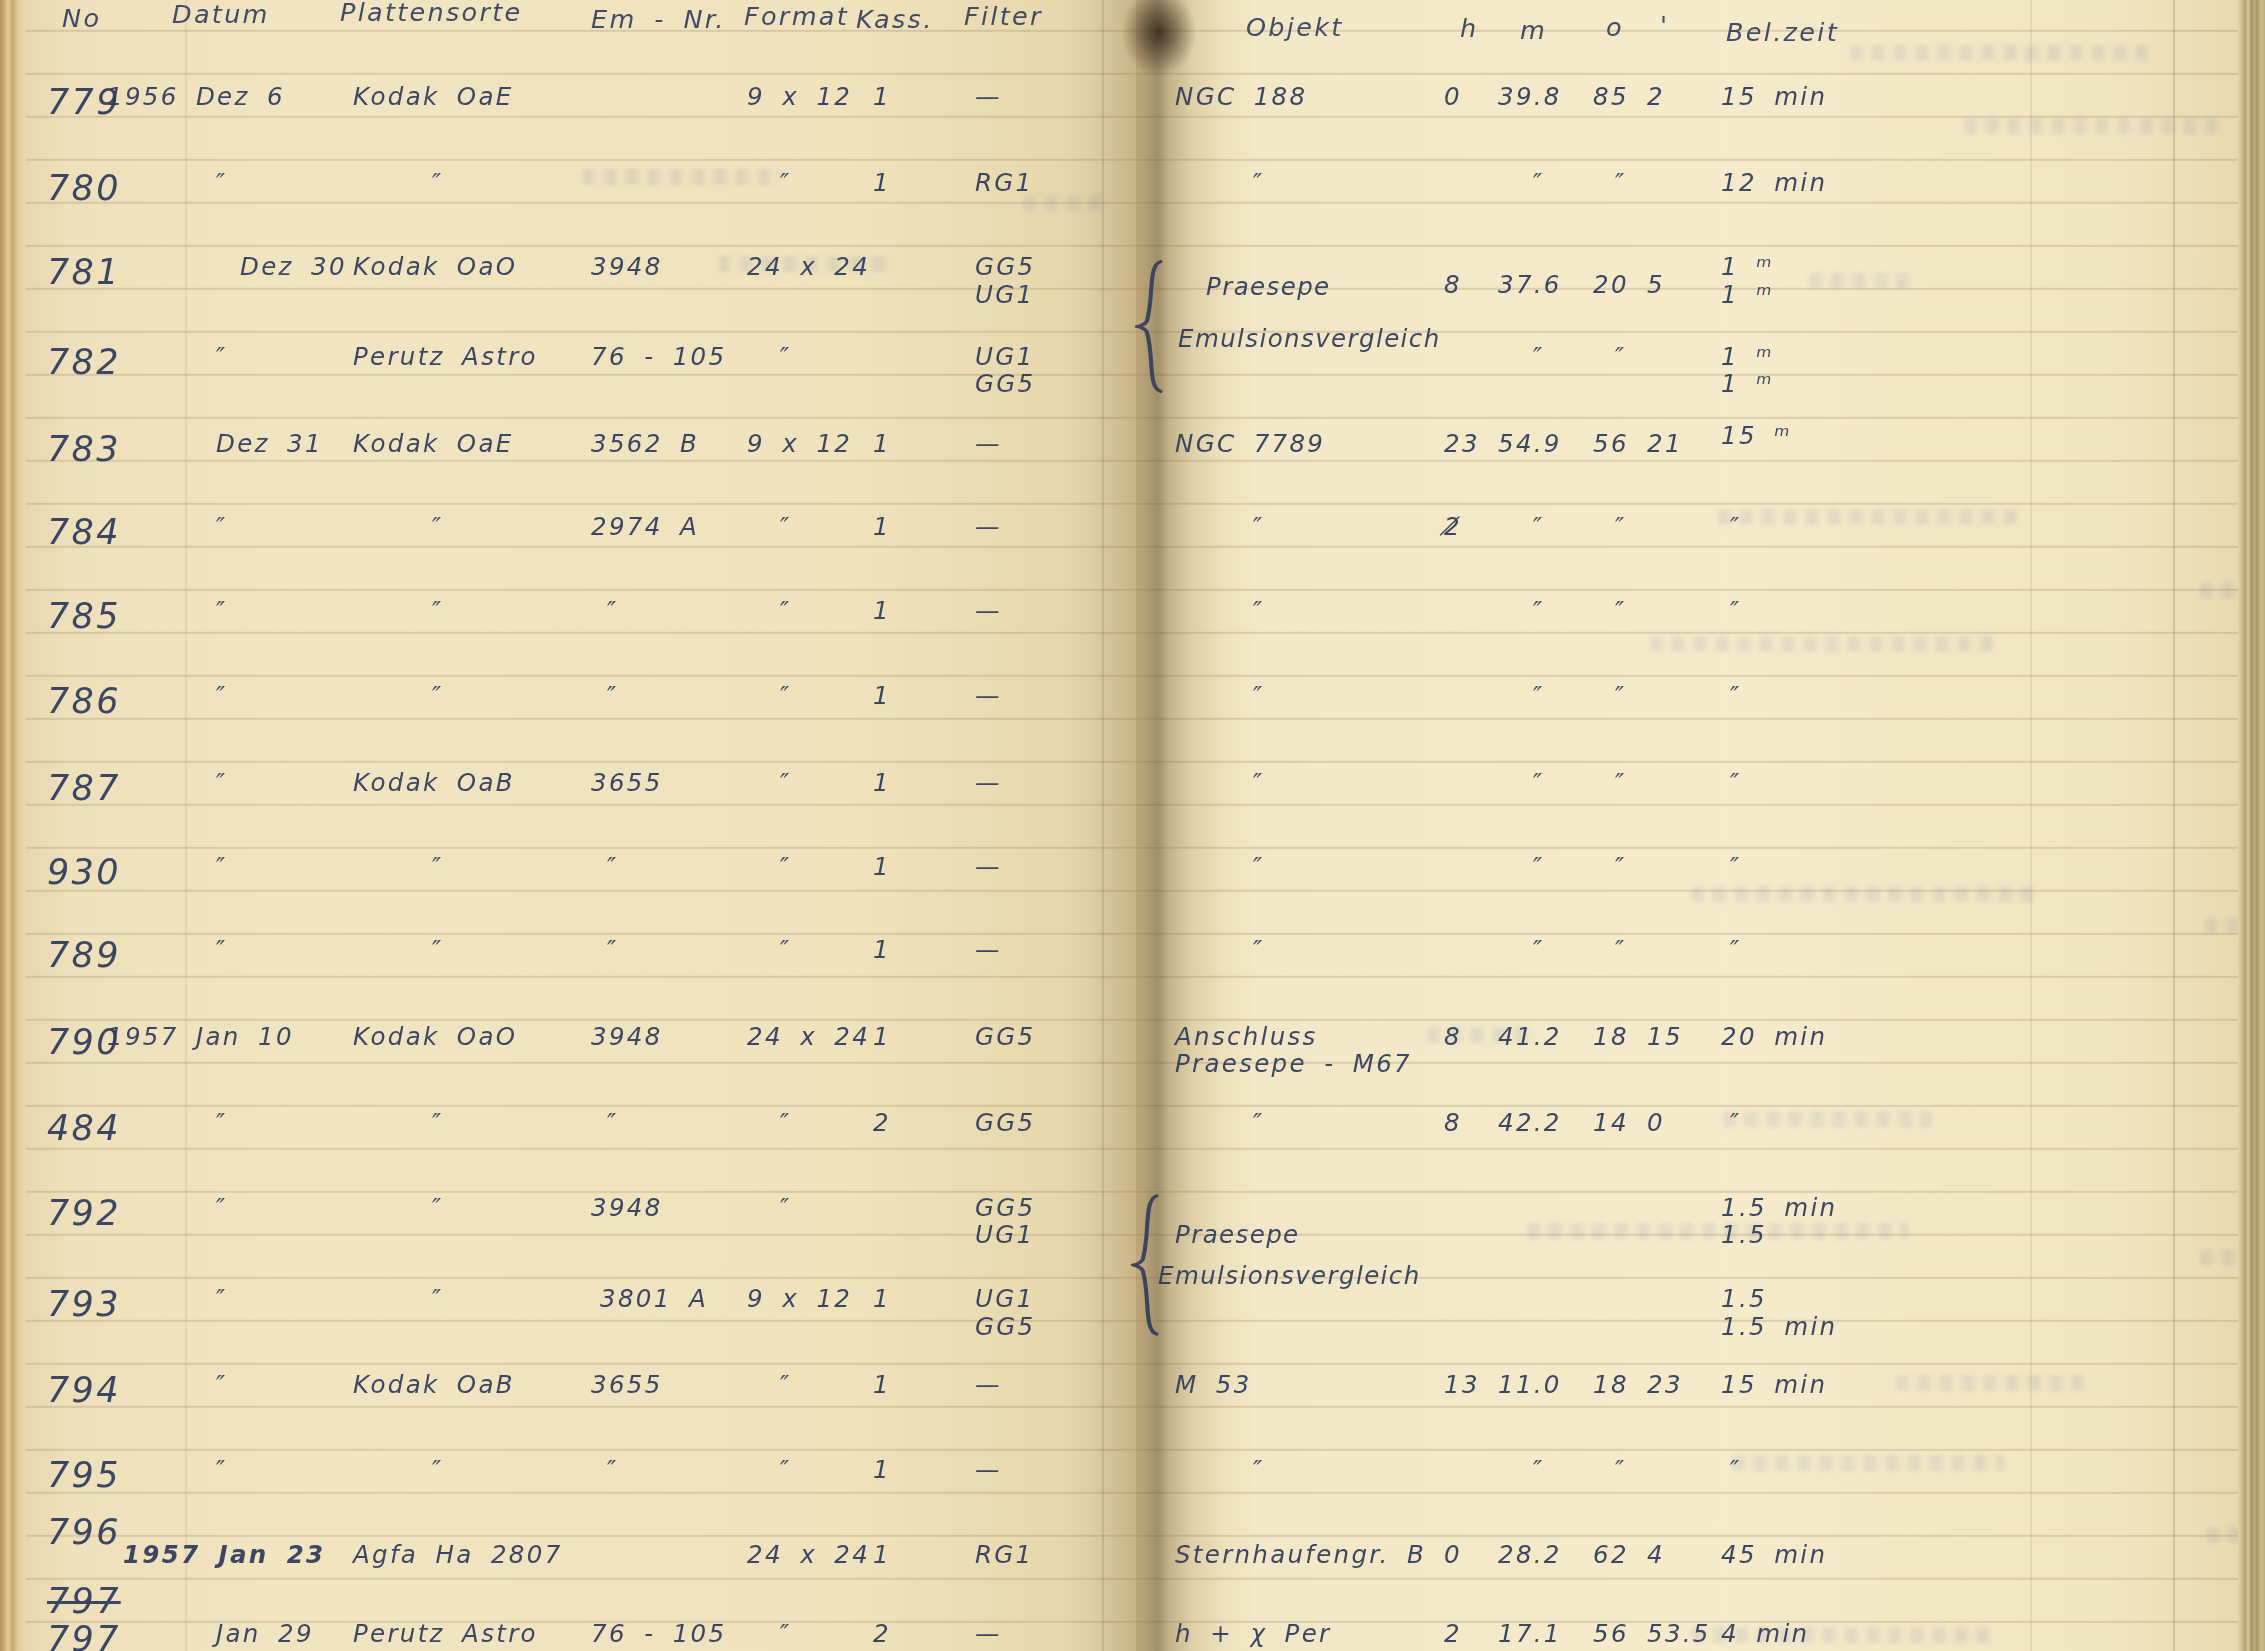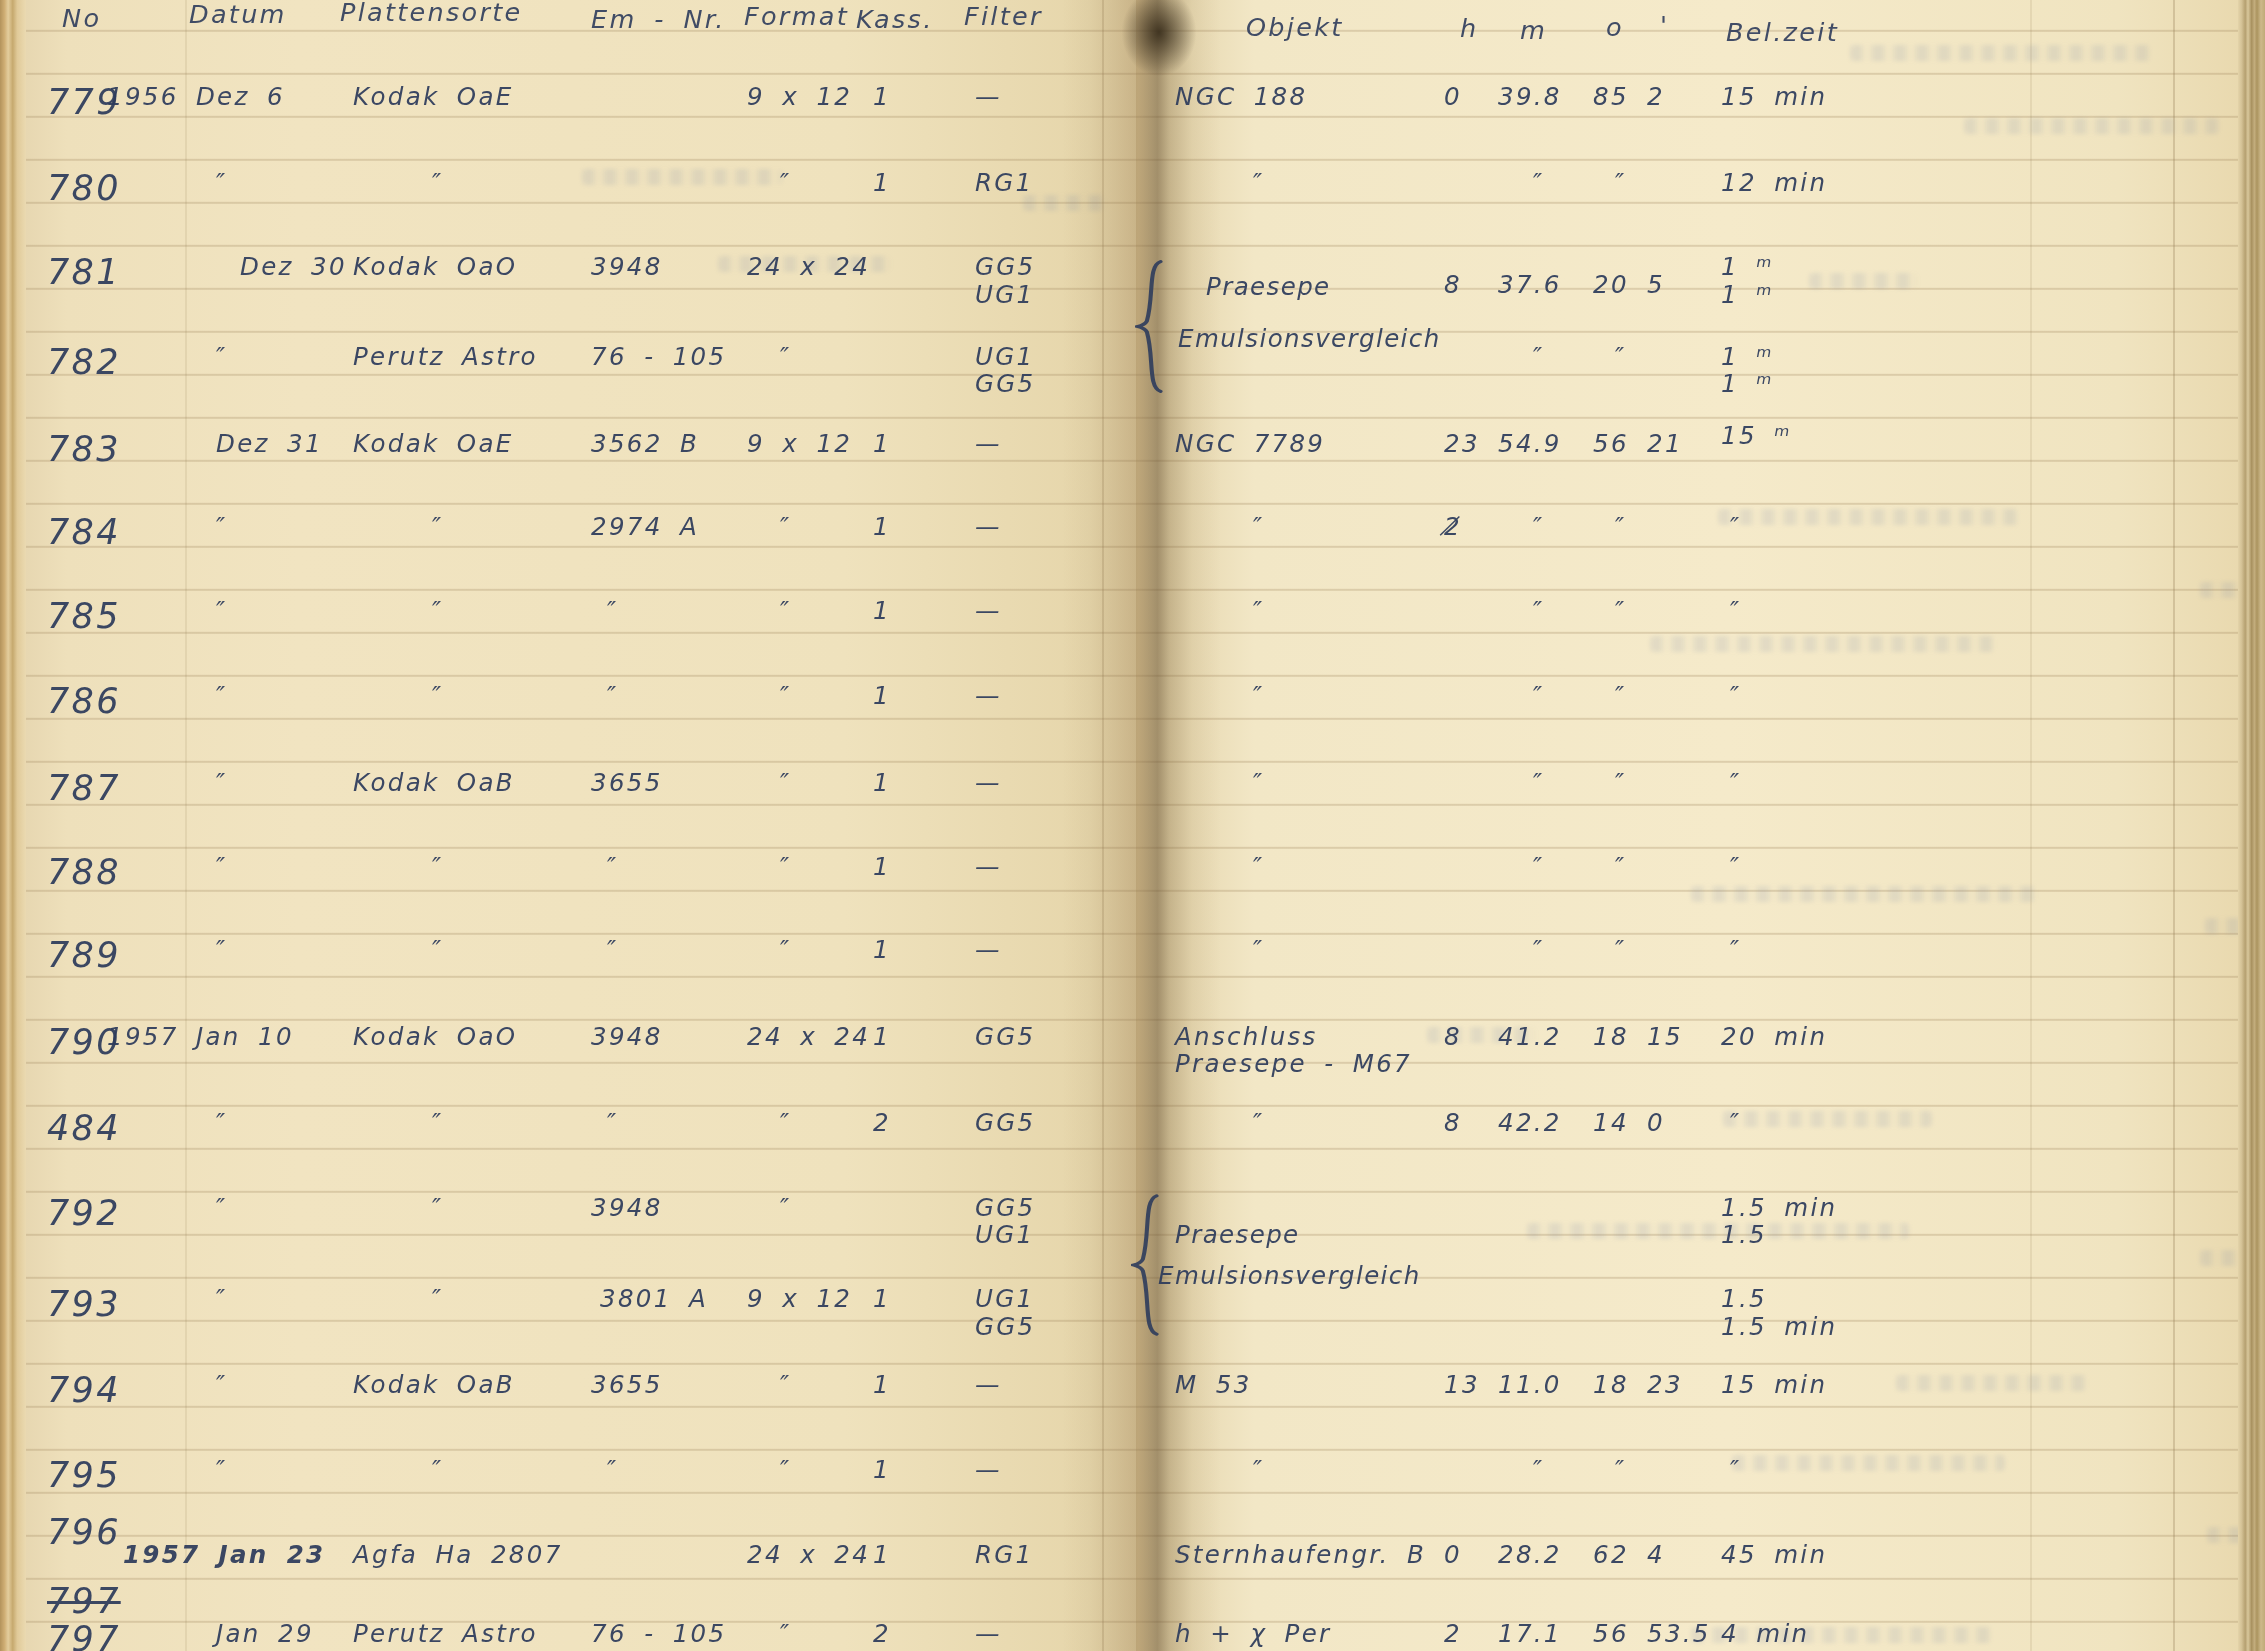--- a/index.html
+++ b/index.html
@@ -94,21 +94,21 @@
   <div class="ghost" style="left:2200px;top:1250px;width:45px;"></div>
   <div class="ghost" style="left:2207px;top:1527px;width:55px;"></div>
 
   <div id="gutter"></div>
   <div id="gutter-top-shadow"></div>
   <div id="edge-left"></div>
   <div id="edge-right"></div>
 
   <div id="inkwork">
       <span class="ink hdr" style="left: 62px; top: 5.5px;">No</span>
-      <span class="ink hdr" style="left: 189px; top: 1.8px;">Datum</span>
+      <span class="ink hdr" style="left: 172px; top: 1.8px;">Datum</span>
       <span class="ink hdr" style="left: 340px; top: 0px;">Plattensorte</span>
       <span class="ink hdr" style="left: 591px; top: 7.3px;">Em - Nr.</span>
       <span class="ink hdr" style="left: 744px; top: 3.6px;">Format</span>
       <span class="ink hdr" style="left: 856px; top: 7.3px;">Kass.</span>
       <span class="ink hdr" style="left: 964px; top: 3.6px;">Filter</span>
       <span class="ink hdr" style="left: 1246px; top: 14.5px;">Objekt</span>
       <span class="ink hdr" style="left: 1460px; top: 16.4px;">h</span>
       <span class="ink hdr" style="left: 1520px; top: 18px;">m</span>
       <span class="ink hdr" style="left: 1606px; top: 14.5px;">o</span>
       <span class="ink hdr" style="left: 1660px; top: 12.7px;">'</span>
@@ -206,21 +206,21 @@
       <span class="ink" style="left: 216px; top: 771px;">″</span>
       <span class="ink" style="left: 353px; top: 771px;">Kodak OaB</span>
       <span class="ink" style="left: 591px; top: 771px;">3655</span>
       <span class="ink" style="left: 780px; top: 771px;">″</span>
       <span class="ink" style="left: 873px; top: 771px;">1</span>
       <span class="ink" style="left: 975px; top: 771px;">—</span>
       <span class="ink" style="left: 1253px; top: 771px;">″</span>
       <span class="ink" style="left: 1533px; top: 771px;">″</span>
       <span class="ink" style="left: 1615px; top: 771px;">″</span>
       <span class="ink" style="left: 1730px; top: 771px;">″</span>
-      <span class="ink rowno" style="left: 47px; top: 855px;">788</span>
+      <span class="ink rowno" style="left: 47px; top: 855px;">930</span>
       <span class="ink" style="left: 216px; top: 855px;">″</span>
       <span class="ink" style="left: 432px; top: 855px;">″</span>
       <span class="ink" style="left: 607px; top: 855px;">″</span>
       <span class="ink" style="left: 780px; top: 855px;">″</span>
       <span class="ink" style="left: 873px; top: 855px;">1</span>
       <span class="ink" style="left: 975px; top: 855px;">—</span>
       <span class="ink" style="left: 1253px; top: 855px;">″</span>
       <span class="ink" style="left: 1533px; top: 855px;">″</span>
       <span class="ink" style="left: 1615px; top: 855px;">″</span>
       <span class="ink" style="left: 1730px; top: 855px;">″</span>

